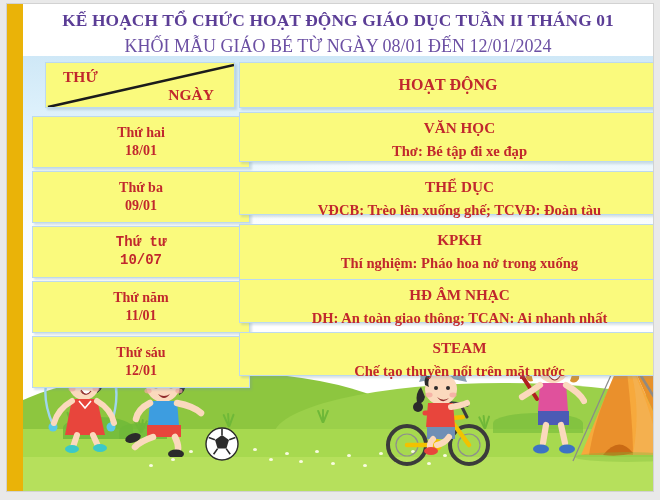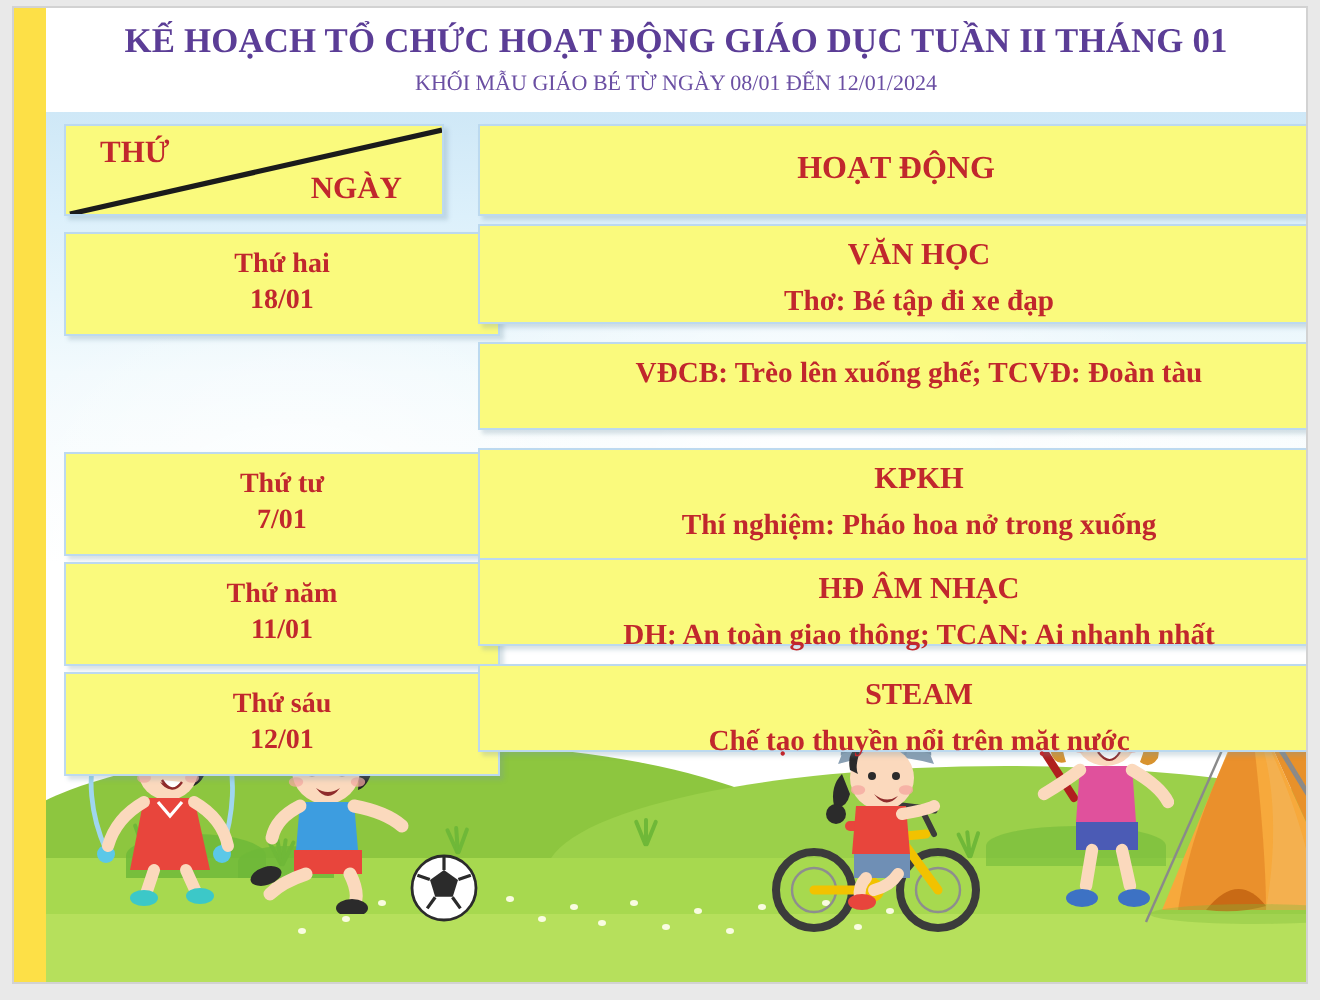--- a/index.html
+++ b/index.html
@@ -8,21 +8,21 @@
     background:#e9e9e9;
     font-family:"Liberation Serif", serif;
   }
   .frame{
     position:absolute;left:0;top:0;width:660px;height:500px;
     background:#e9e9e9;
   }
   
   .slide{
     position:absolute;left:7px;top:4px;width:646px;height:487px;
-    background:#fde047;overflow:hidden;
+    background:#eab308;overflow:hidden;
     box-shadow:0 0 0 1px #d2d2d2;
   }
   
   .scene{
     position:absolute;left:16px;top:52px;width:630px;height:435px;
     overflow:hidden;
     background:linear-gradient(180deg,#cfe8f7 0%,#dcf0fb 12%,#f2fafd 30%,#ffffff 52%,#ffffff 100%);
   }
   .cloudglow{
     position:absolute;border-radius:50%;
@@ -50,31 +50,31 @@
   
   .titlebar{
     position:absolute;left:16px;top:0;width:630px;height:52px;
     background:#ffffff;text-align:center;
   }
   .title-l1{
     font-weight:bold;color:#5b3d96;font-size:17.4px;letter-spacing:.1px;
     line-height:1;padding-top:8px;white-space:nowrap;
   }
   .title-l2{
-    color:#6b4fa3;font-size:11px;line-height:1;padding-top:8px;white-space:nowrap;
+    color:#6b4fa3;font-size:18px;line-height:1;padding-top:8px;white-space:nowrap;
   }
 
   
   .cell{
     position:absolute;background:#fafa7d;
     border:1px solid #bcd9ef;
     box-shadow:2px 2px 2px rgba(120,150,170,.28);
     box-sizing:border-box;
   }
-  .hdr-day{left:25px;top:58px;width:190px;height:46px;}
+  .hdr-day{left:38px;top:58px;width:190px;height:46px;}
   .hdr-act{left:232px;top:58px;width:418px;height:46px;}
 
   .diag{
     position:absolute;left:0;top:0;width:100%;height:100%;overflow:hidden;pointer-events:none;
   }
   .thu{
     position:absolute;left:17px;top:5px;
     font-weight:bold;color:#c1272d;font-size:15.5px;
   }
   .ngay{
@@ -323,44 +323,51 @@
   <div class="cell hdr-act">
     <div class="acthdr">HOẠT ĐỘNG</div>
   </div>
 
   <div class="cell daycell" style="top:112px;">
     <div class="inner">
       <div class="dn">Thứ hai</div>
       <div class="dd">18/01</div>
     </div>
   </div>
-  <div class="cell daycell" style="top:222px;">
+  <div class="cell daycell" style="top:167px;">
+    <div class="inner">
+      <div class="dn">Thứ ba</div>
+      <div class="dd">09/01</div>
+    </div>
+  </div>
+  <div class="cell daycell" style="top:222px;font-family:Liberation Mono, monospace;">
     <div class="inner">
       <div class="dn">Thứ tư</div>
-      <div class="dd">7/01</div>
+      <div class="dd">10/07</div>
     </div>
   </div>
   <div class="cell daycell" style="top:277px;">
     <div class="inner">
       <div class="dn">Thứ năm</div>
       <div class="dd">11/01</div>
     </div>
   </div>
   <div class="cell daycell" style="top:332px;">
     <div class="inner">
       <div class="dn">Thứ sáu</div>
       <div class="dd">12/01</div>
     </div>
   </div>
 
   <div class="cell actcell" style="top:108px;height:50px;">
     <div class="act-t">VĂN HỌC</div>
     <div class="act-s">Thơ: Bé tập đi xe đạp</div>
   </div>
   <div class="cell actcell" style="top:167px;height:44px;">
+    <div class="act-t">THỂ DỤC</div>
     <div class="act-s">VĐCB: Trèo lên xuống ghế; TCVĐ: Đoàn tàu</div>
   </div>
   <div class="cell actcell" style="top:220px;height:62px;">
     <div class="act-t">KPKH</div>
     <div class="act-s">Thí nghiệm: Pháo hoa nở trong xuống</div>
   </div>
   <div class="cell actcell" style="top:328px;height:44px;">
     <div class="act-t">STEAM</div>
     <div class="act-s">Chế tạo thuyền nổi trên mặt nước</div>
   </div>

